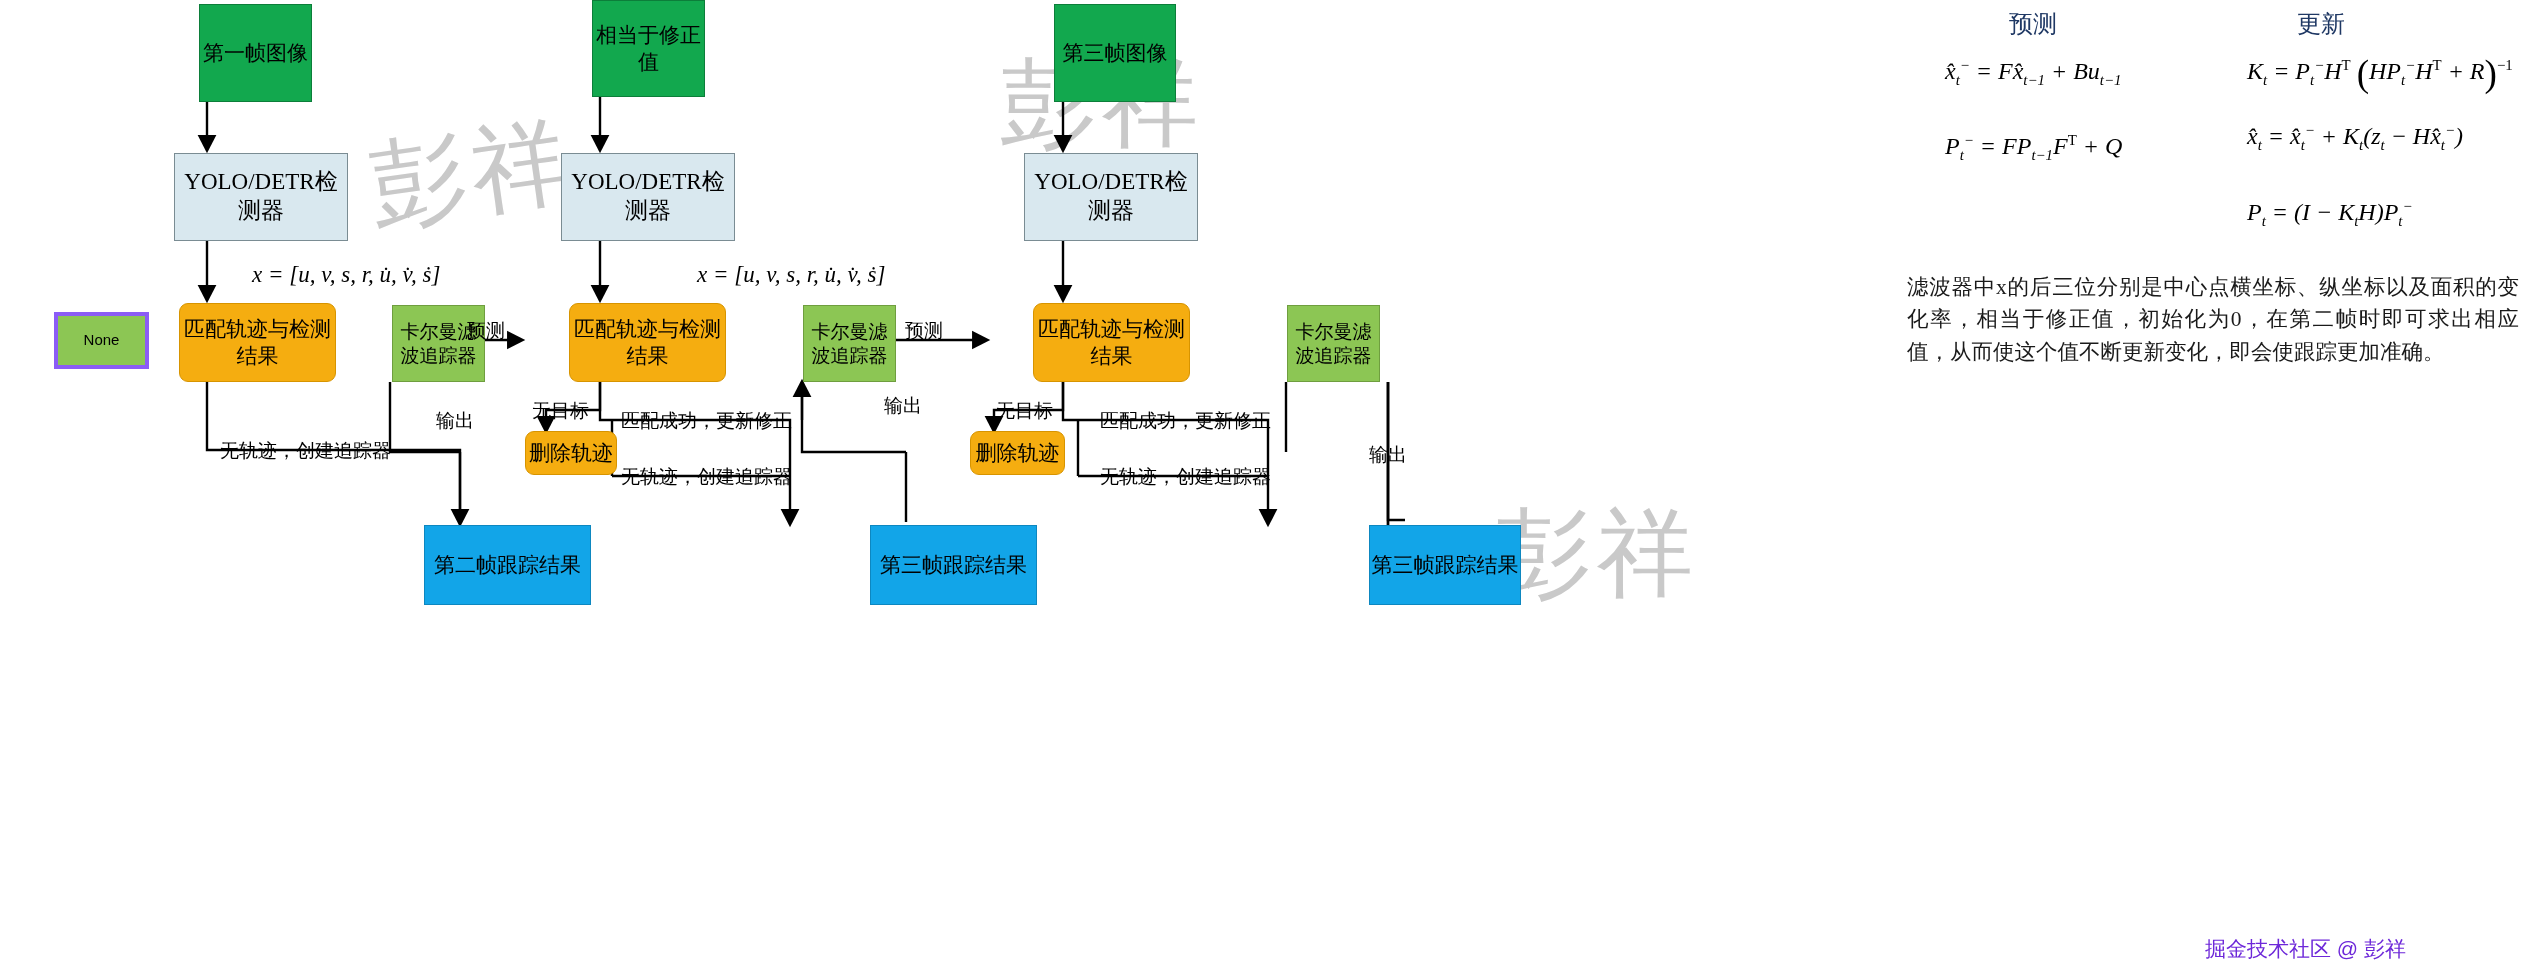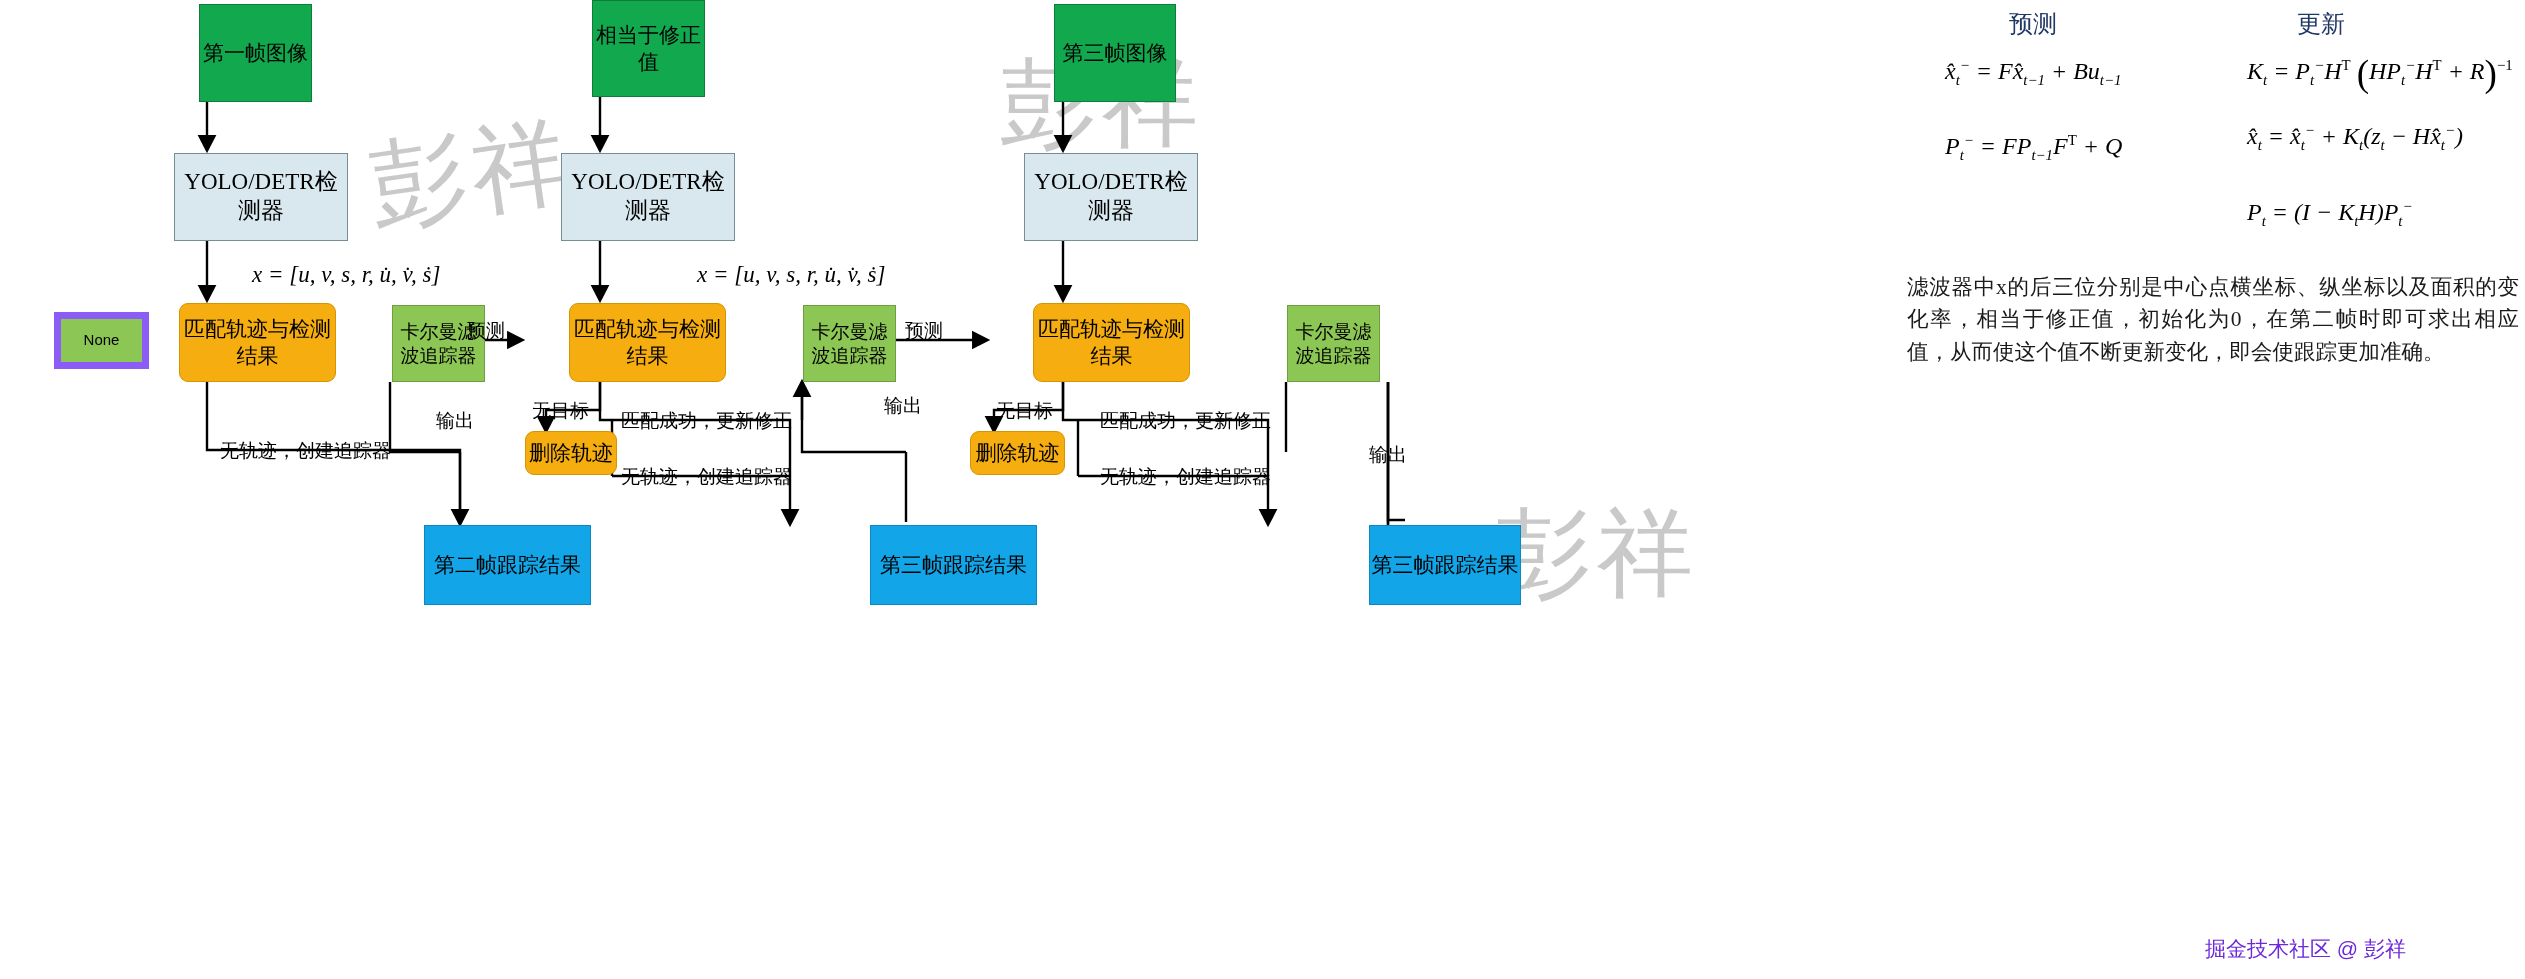--- a/index.html
+++ b/index.html
@@ -45,21 +45,21 @@
     border-radius: 9px;
     font-size: 21px;
   }
   .n-ltgreen {
     background: #8cc654;
     border: 1px solid #6f9e3f;
     font-size: 19px;
   }
   .n-ltgreen-sm {
     background: #8cc654;
-    border: 7px solid #8b5cf6;
+    border: 4px solid #8b5cf6;
     font-size: 15px;
     font-family: "Liberation Sans", sans-serif;
   }
   .n-cyan {
     background: #12a5e8;
     border: 1px solid #0d87c0;
     font-size: 21px;
   }
   .edgelabel {
     position: absolute;

